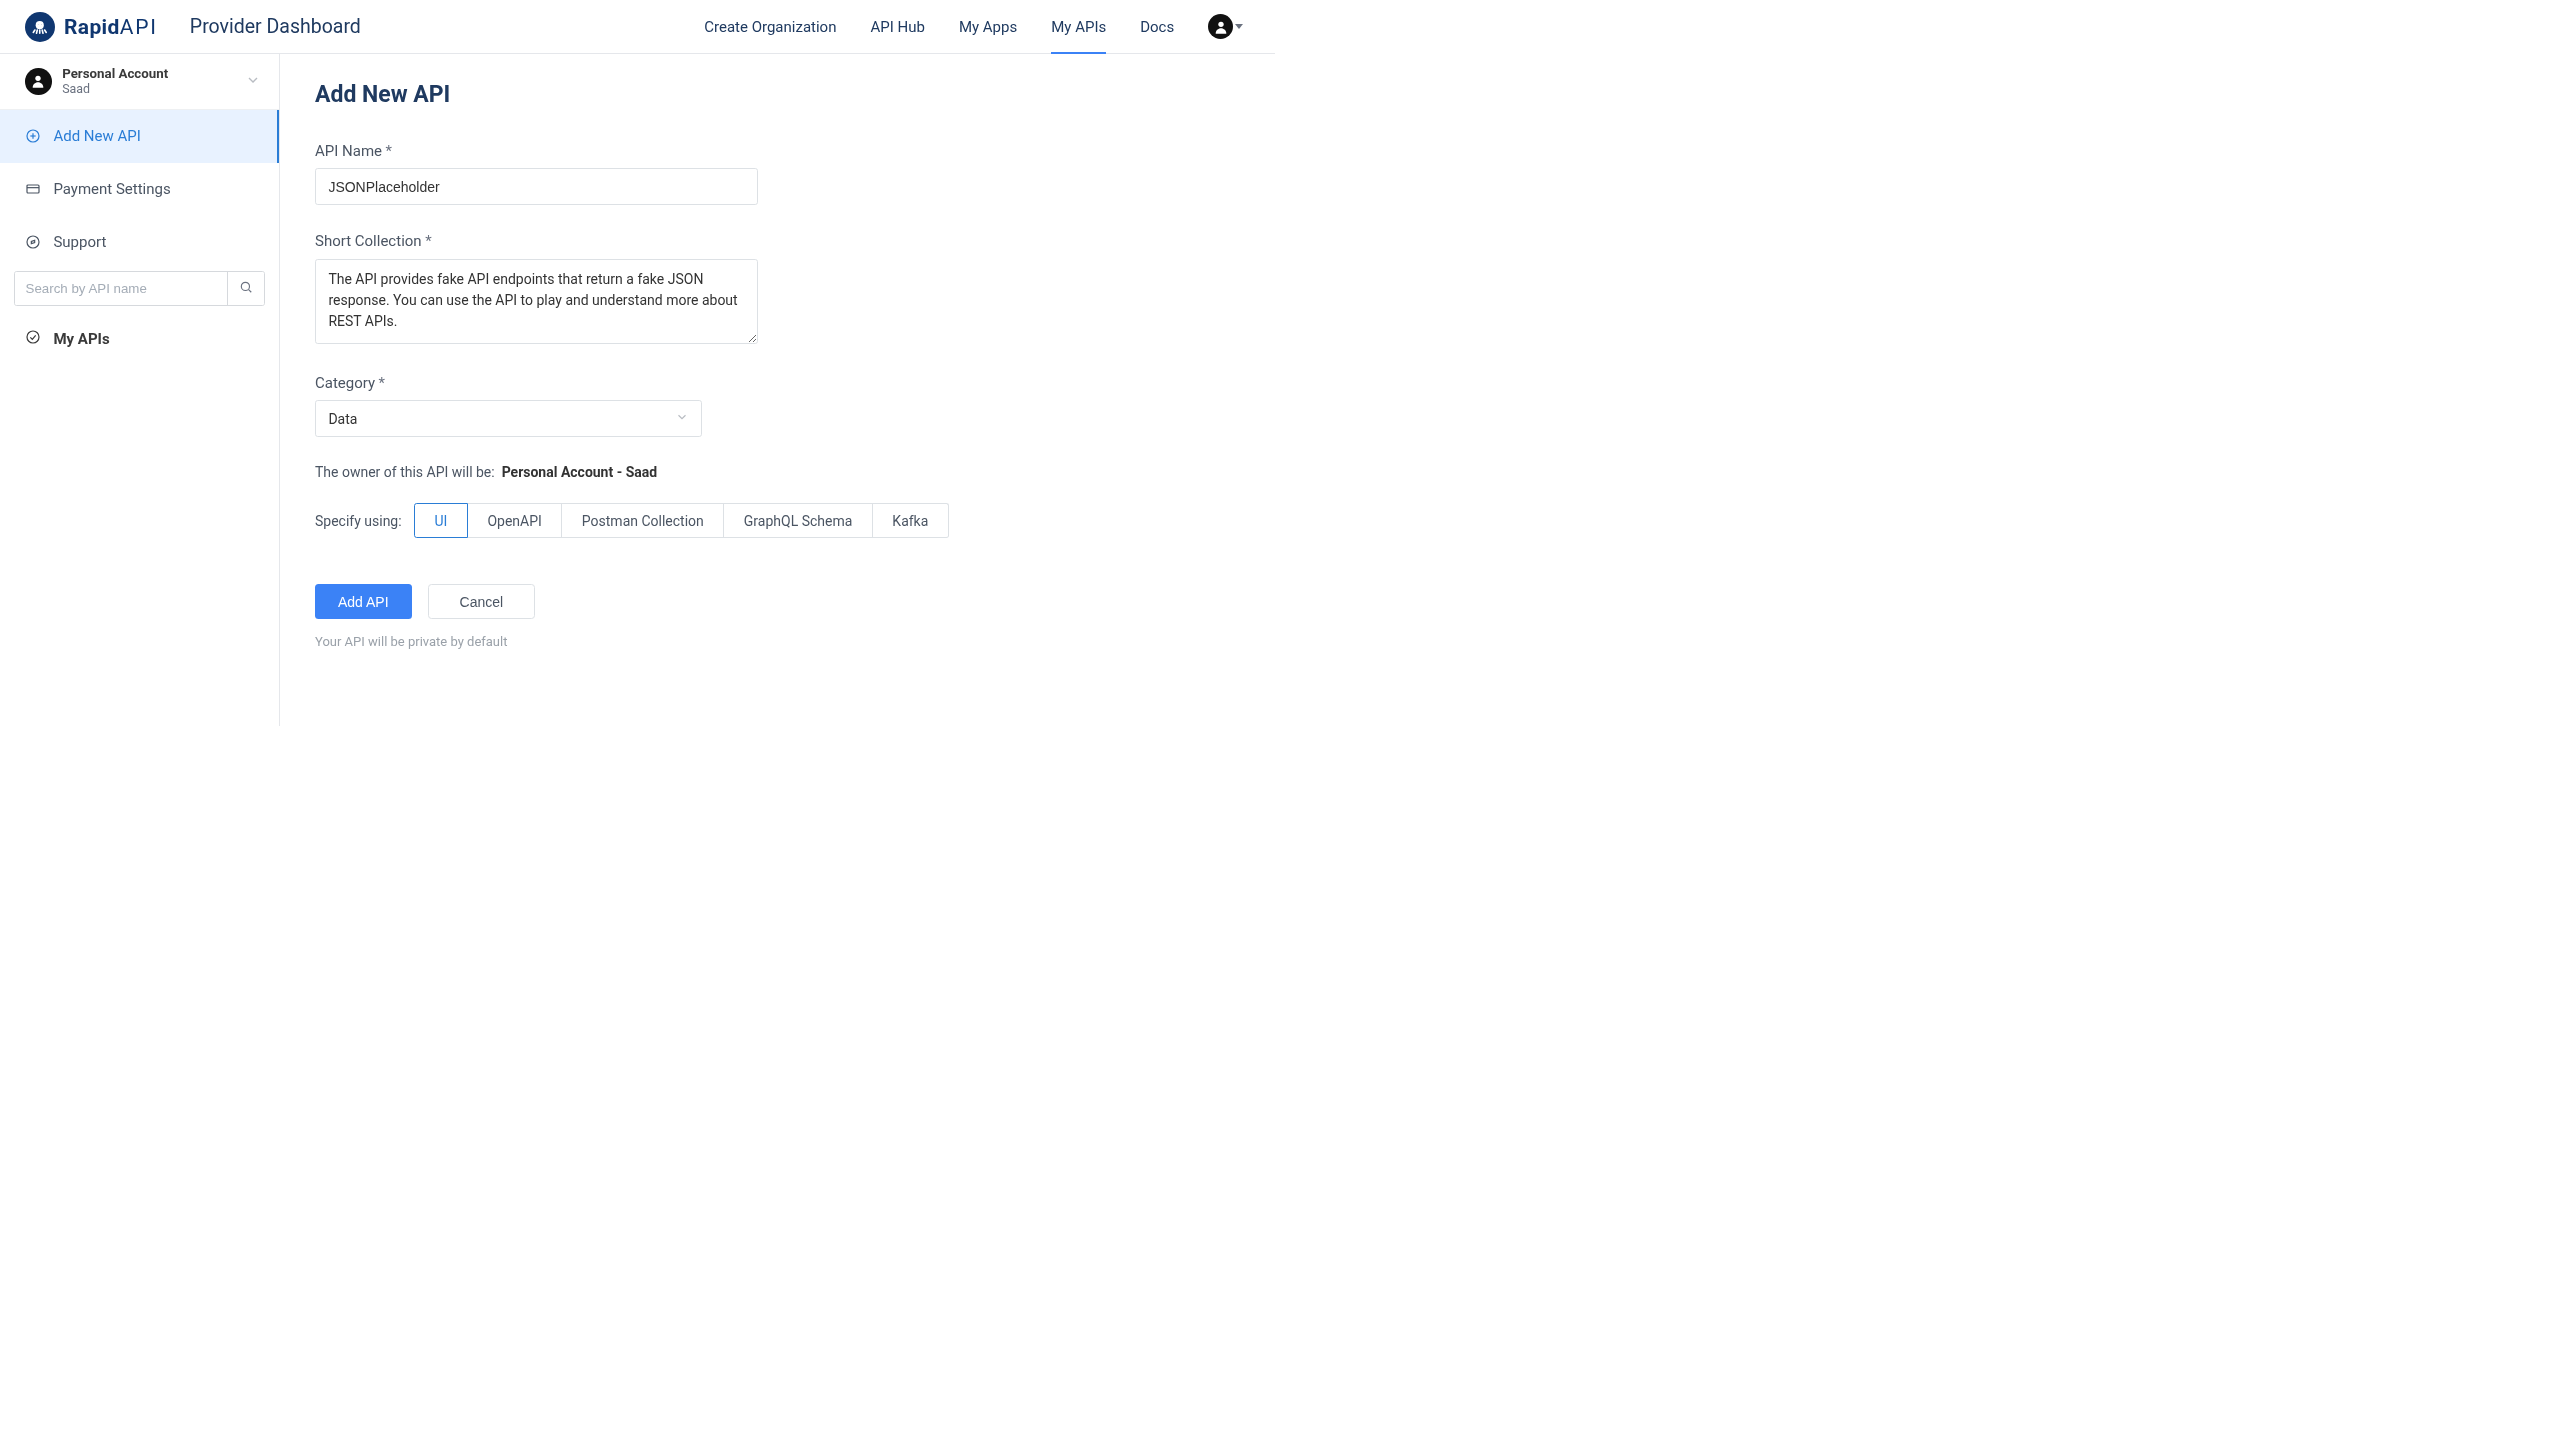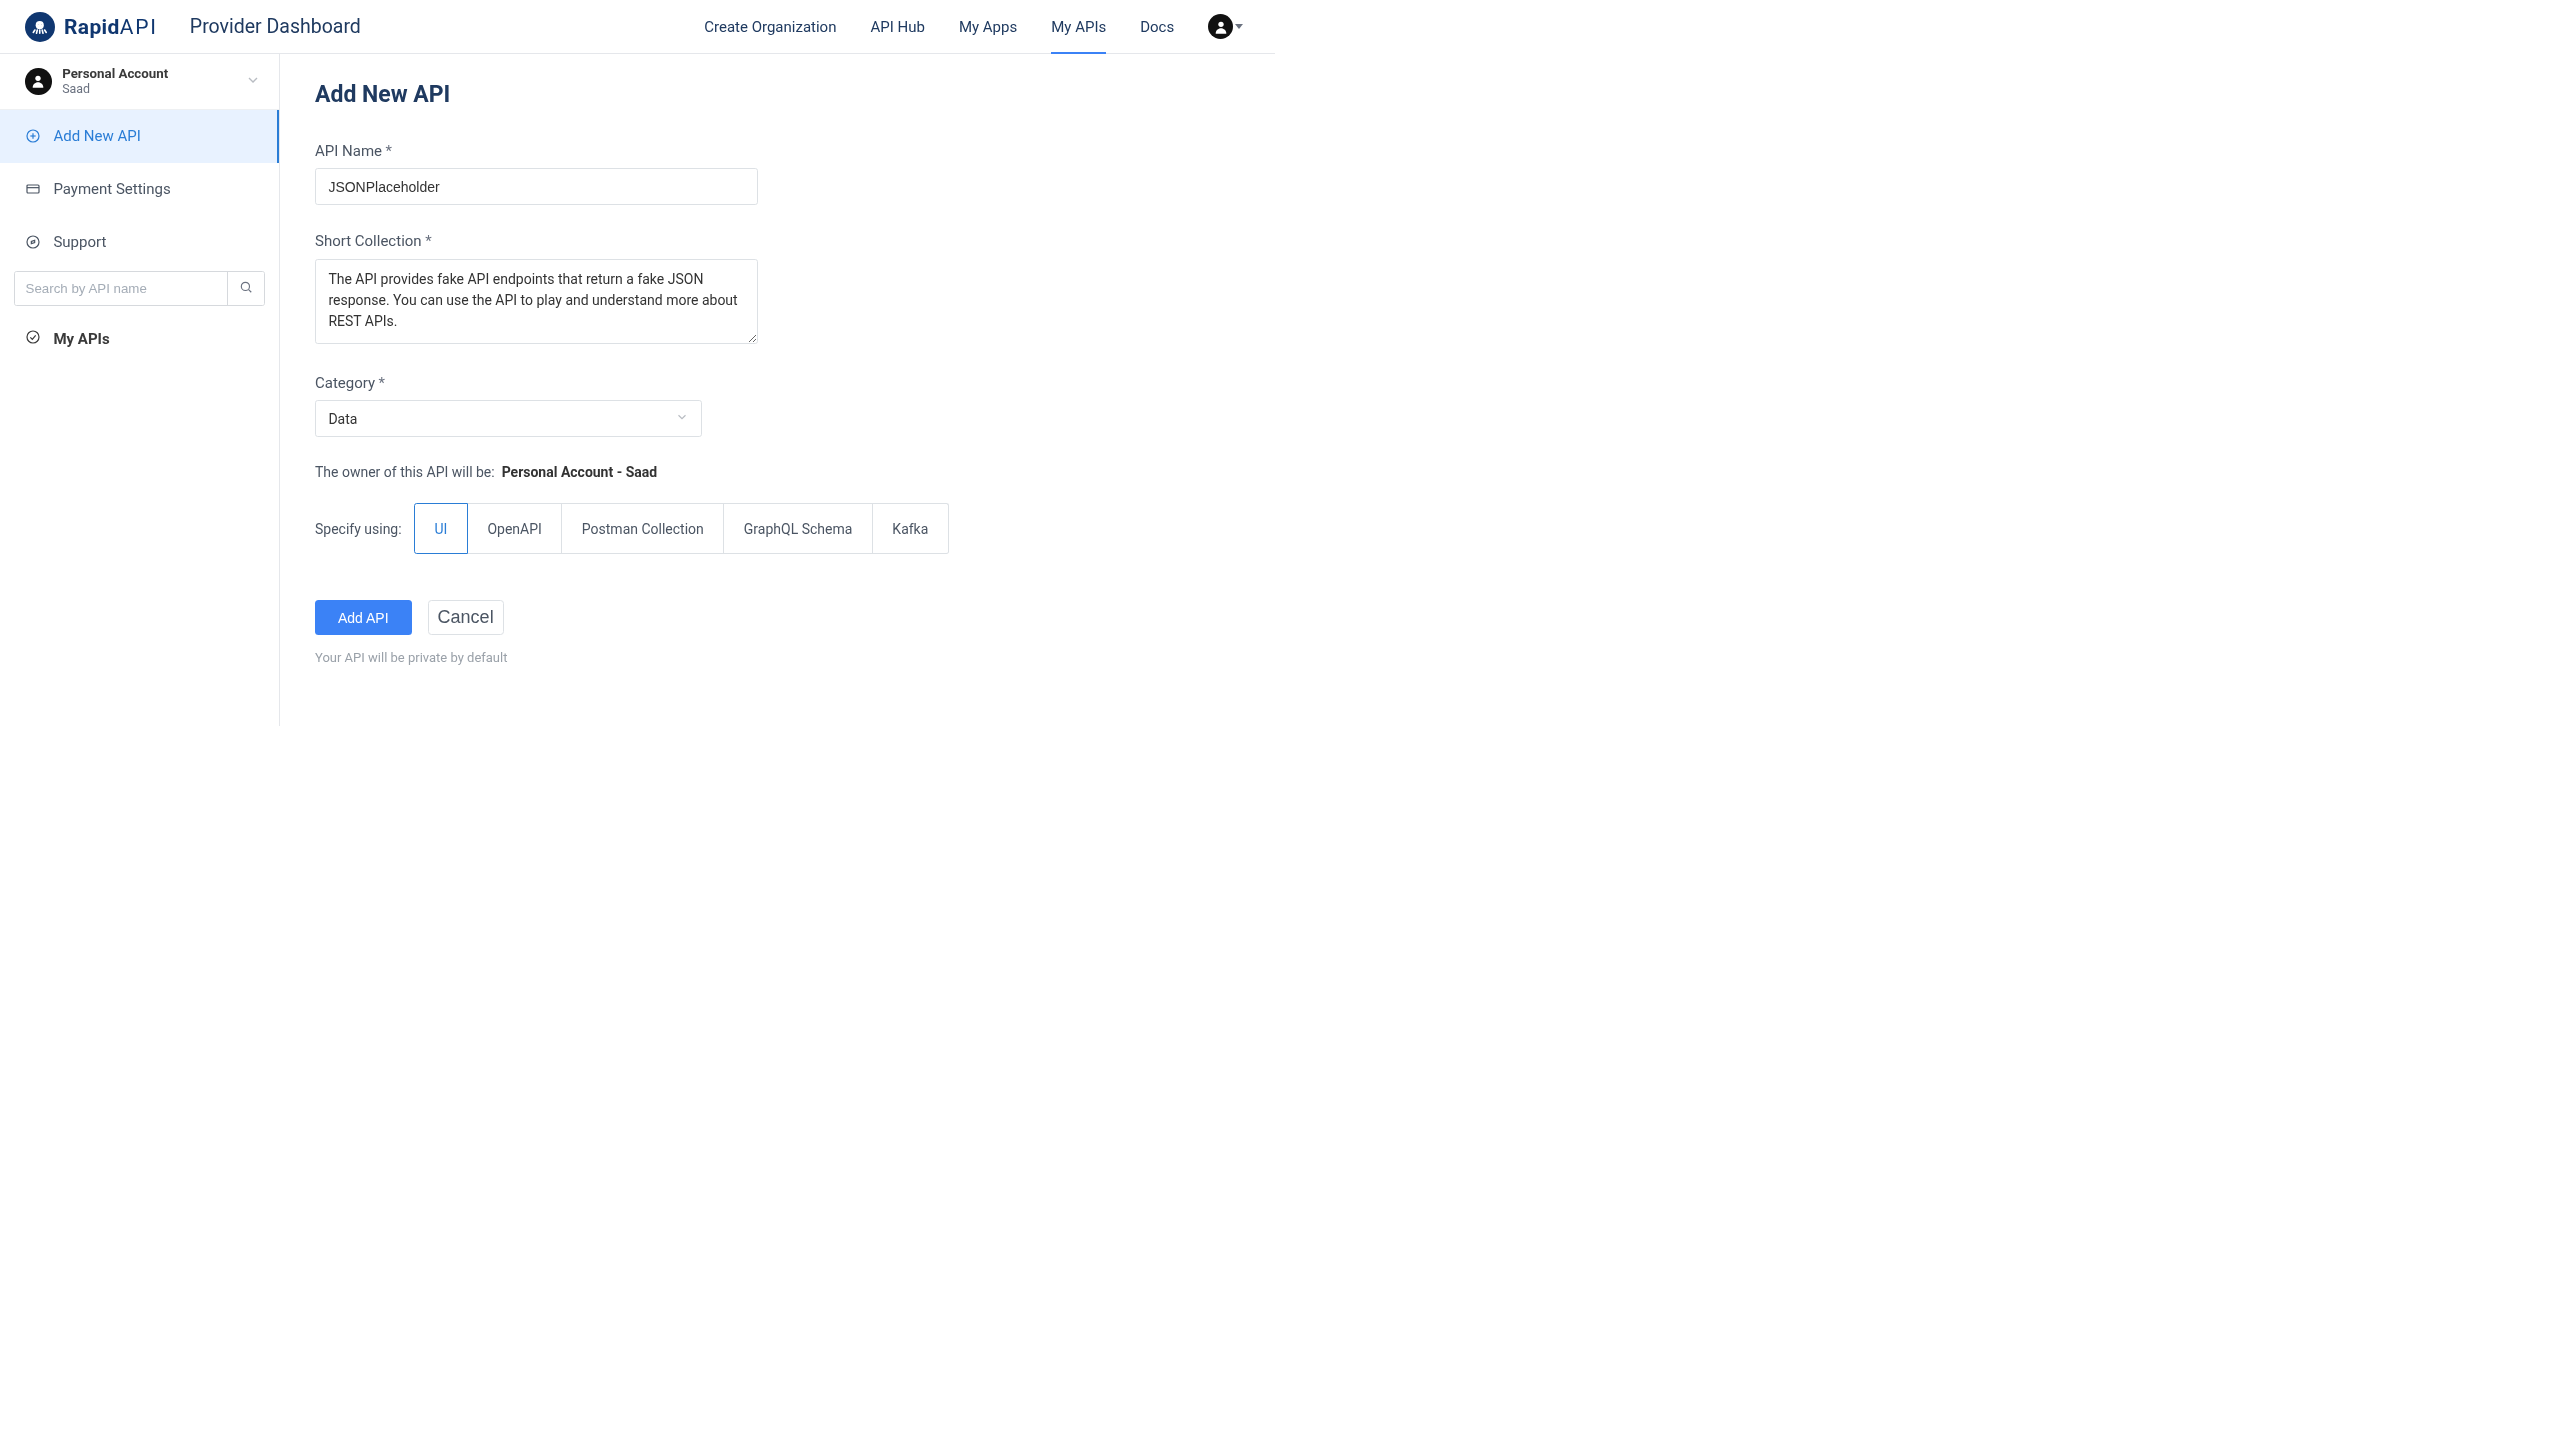--- a/index.html
+++ b/index.html
@@ -165,39 +165,39 @@
   .select .chev { color: #b8bcc2; }
 
   .owner-line { font-size: 14px; color: #4b5563; margin-bottom: 23px; }
   .owner-line .strong { font-weight: 700; color: #333; }
 
   .specify-row { display: flex; align-items: center; gap: 10.6px; margin-bottom: 46px; }
   .specify-label { font-size: 14px; color: #4b5563; margin-right: 1.8px; }
   .seg-group { display: flex; }
   .seg {
     border: 0.9px solid #dde1e5; border-left: none;
-    height: 51px; padding: 0 19.5px;
+    height: 35px; padding: 0 19.5px;
     display: flex; align-items: center; font-size: 14px; color: #4b5563;
     cursor: pointer; background: #fff;
   }
   .seg:first-child { border-left: 0.9px solid #dde1e5; border-radius: 2.7px 0 0 2.7px; }
   .seg:last-child { border-radius: 0 2.7px 2.7px 0; }
   .seg.active { border-color: #2a7dd6; color: #2a7dd6; }
   .seg.active + .seg { border-left-color: #2a7dd6; }
 
   .button-row { display: flex; gap: 16px; align-items: center; }
   .btn-primary {
     background: #3b82f6; color: #fff; border: none;
     border-radius: 3.5px; height: 35px; padding: 0 23px;
     font-size: 14px; cursor: pointer;
   }
   .btn-secondary {
     background: #fff; color: #4b5563; border: 0.9px solid #dde1e5;
-    border-radius: 3.5px; height: 35px; padding: 0 9px;
-    font-size: 18px; cursor: pointer;
+    border-radius: 3.5px; height: 35px; padding: 0 31px;
+    font-size: 14px; cursor: pointer;
   }
   .hint { font-size: 13px; color: #9aa1a9; margin-top: 15px; }
 </style>
 </head>
 <body>
 
 <div class="header">
   <div class="logo-wrap">
     <div class="logo-mark">
       <svg viewBox="0 0 24 24" width="19.5" height="19.5" fill="none" stroke="#fff" stroke-width="2">

